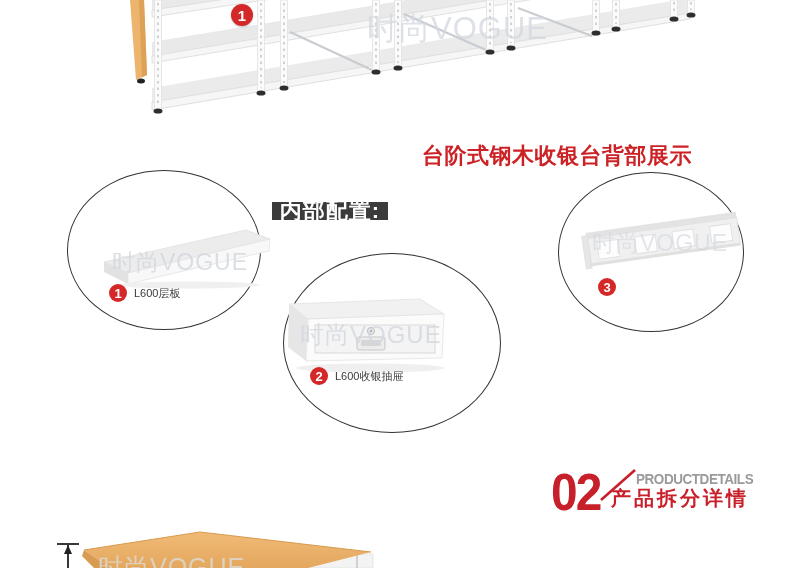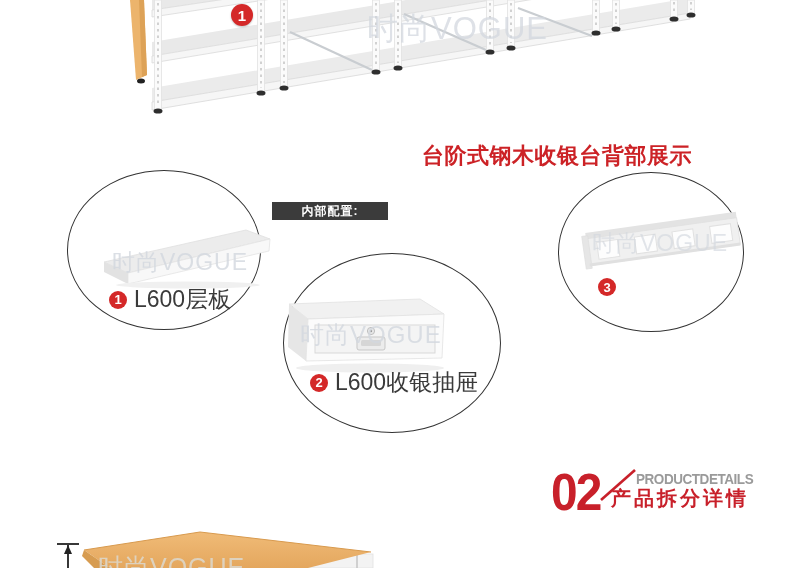--- a/index.html
+++ b/index.html
@@ -27,36 +27,36 @@
 
   
   .heading{
     position:absolute;left:422px;top:96px;font-size:22px;line-height:31px;
     color:#cc2226;font-weight:bold;letter-spacing:0.5px;white-space:nowrap;margin-top:44px;
   }
 
   
   .config-box{
     position:absolute;left:272px;top:202px;width:116px;height:18px;
-    background:#3b3b3b;color:#fff;font-size:12px;font-weight:bold;letter-spacing:1px;
+    background:#3b3b3b;color:#fff;font-size:22px;font-weight:bold;letter-spacing:1px;
     display:flex;align-items:center;justify-content:center;
   }
 
   
   .circle{position:absolute;border:1.5px solid #333;border-radius:50%;}
   .c1{left:67px;top:170px;width:192px;height:158px;}
   .c2{left:283px;top:253px;width:216px;height:178px;}
   .c3{left:558px;top:172px;width:184px;height:158px;}
 
   
   .part-label{position:absolute;display:flex;align-items:center;gap:7px;}
   .pl1{left:109px;top:284px;}
   .pl2{left:310px;top:367px;}
   .pl3{left:598px;top:278px;}
-  .part-label .txt{font-size:23px;color:#3a3a3a;white-space:nowrap;}
+  .part-label .txt{font-size:11px;color:#3a3a3a;white-space:nowrap;}
 
   
   .sec-number{
     position:absolute;left:551px;top:466px;font-size:52px;font-weight:bold;
     color:#c8202a;letter-spacing:-2px;line-height:1;transform:scaleX(.92);transform-origin:left top;
   }
   .sec-slash{left:596px;top:466px;width:42px;height:38px;}
   .sec-en{
     position:absolute;left:636px;top:470px;font-size:15px;color:#9a9a9a;font-weight:bold;
     letter-spacing:-0.5px;transform:scaleX(.9);transform-origin:left top;white-space:nowrap;

